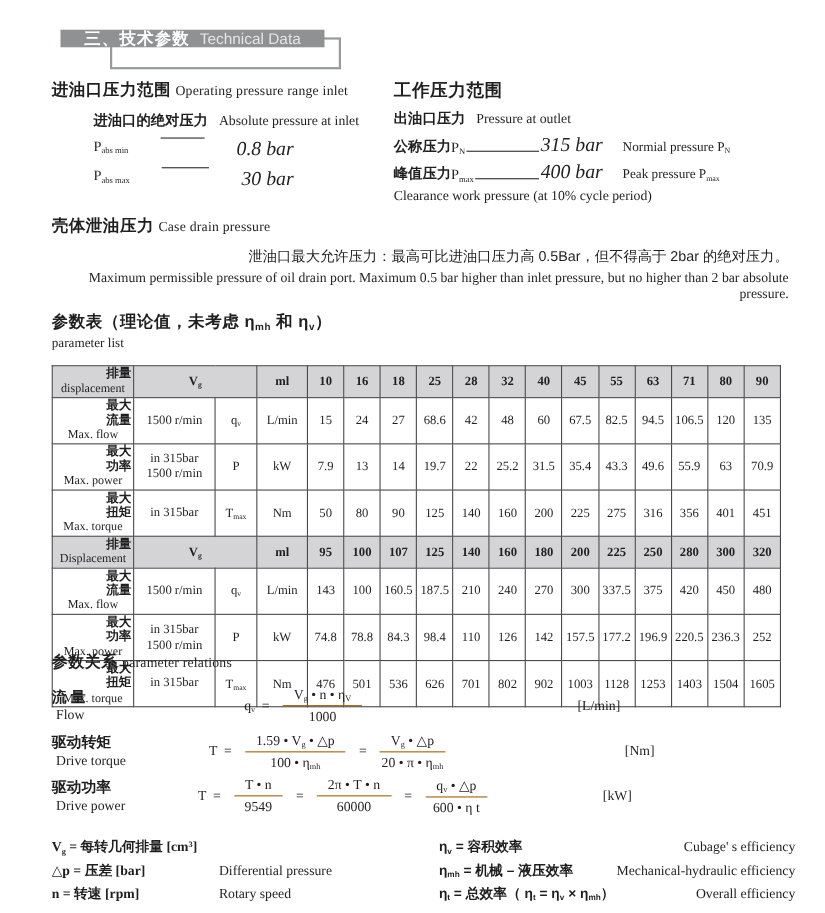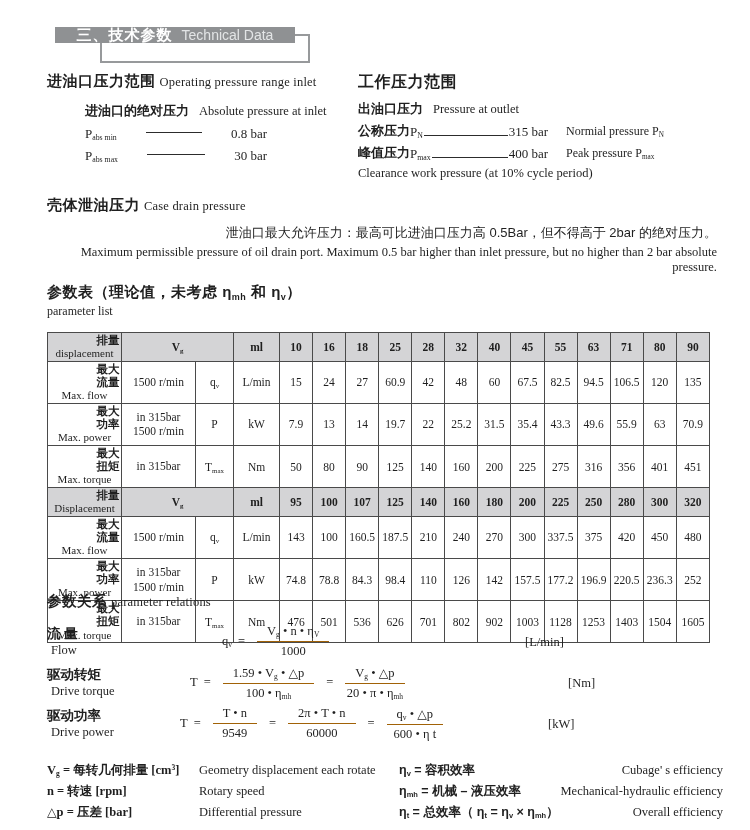--- a/index.html
+++ b/index.html
@@ -24,23 +24,23 @@
   .h-cn { font-family:"Liberation Sans","DejaVu Sans",sans-serif; font-weight:bold;
           font-size:15px; letter-spacing:0.5px; }
   .h-en { font-size:12.5px; font-weight:normal; letter-spacing:0.2px; }
   .sh-cn { font-family:"Liberation Sans","DejaVu Sans",sans-serif; font-weight:bold; font-size:13px; }
   .sh-en { font-size:12.5px; }
 
   .cols { position:absolute; left:47px; top:72px; width:666px; display:flex; }
   .col-l { width:311px; }
   .col-r { width:355px; }
 
-  .pline { display:flex; align-items:center; font-size:13px; margin-top:6px;gap:28px; }
+  .pline { display:flex; align-items:flex-start; font-size:13px; margin-top:6px;gap:28px; }
   .leader { flex:1; border-bottom:1px solid #2c2c2c; margin:0 1px 4px 1px; min-width:18px; }
-  .pval { font-size:13px; white-space:nowrap; }
+  .pval { font-size:18px; white-space:nowrap;font-style:italic; }
 
   .outlet-line { display:flex; align-items:flex-end; margin-top:4px; }
   .outlet-main { display:flex; align-items:flex-end; width:190px; }
   .outlet-note { font-size:12px; margin-left:18px; padding-bottom:1px; white-space:nowrap; }
   .sym { font-size:13px; white-space:nowrap; }
 
   .case { position:absolute; left:47px; top:196px; width:670px; }
   .case-body { margin-left:28px; margin-top:9px;text-align:right; }
   .case-cn { font-size:13px; font-family:"Liberation Sans","DejaVu Sans",sans-serif; }
   .case-en { font-size:12.5px; margin-top:3px; }
@@ -200,21 +200,21 @@
             <div class="cell-en">Max. flow</div>
           </td>
           <td>
             <div class="cond-line">1500 r/min</div>
           </td>
           <td>q<sub>v</sub></td>
           <td>L/min</td>
           <td>15</td>
           <td>24</td>
           <td>27</td>
-          <td>60.9</td>
+          <td>68.6</td>
           <td>42</td>
           <td>48</td>
           <td>60</td>
           <td>67.5</td>
           <td>82.5</td>
           <td>94.5</td>
           <td>106.5</td>
           <td>120</td>
           <td>135</td>
         </tr>
@@ -431,29 +431,28 @@
         </span>
         <span class="funit" style="left:368px;">[kW]</span>
       </div>
     </div>
   </div>
 
   <div class="defs">
     <div class="defs-l">
       <div class="def-row">
         <span class="def-lhs cjk">V<sub>g</sub> = 每转几何排量 [cm<sup>3</sup>]</span>
-        <span class="def-en">Geometry displacement each rotate</span>
+      </div>
+      <div class="def-row">
+        <span class="def-lhs cjk">△p = 压差 [bar]</span>
+        <span class="def-en">Differential pressure</span>
       </div>
       <div class="def-row">
         <span class="def-lhs cjk">n = 转速 [rpm]</span>
         <span class="def-en">Rotary speed</span>
-      </div>
-      <div class="def-row">
-        <span class="def-lhs cjk">△p = 压差 [bar]</span>
-        <span class="def-en">Differential pressure</span>
       </div>
     </div>
     <div class="defs-r">
       <div class="def-row-r">
         <span class="def-lhs-r">η<sub>v</sub> = 容积效率</span>
         <span class="def-en">Cubage' s efficiency</span>
       </div>
       <div class="def-row-r">
         <span class="def-lhs-r">η<sub>mh</sub> = 机械 – 液压效率</span>
         <span class="def-en">Mechanical-hydraulic efficiency</span>

